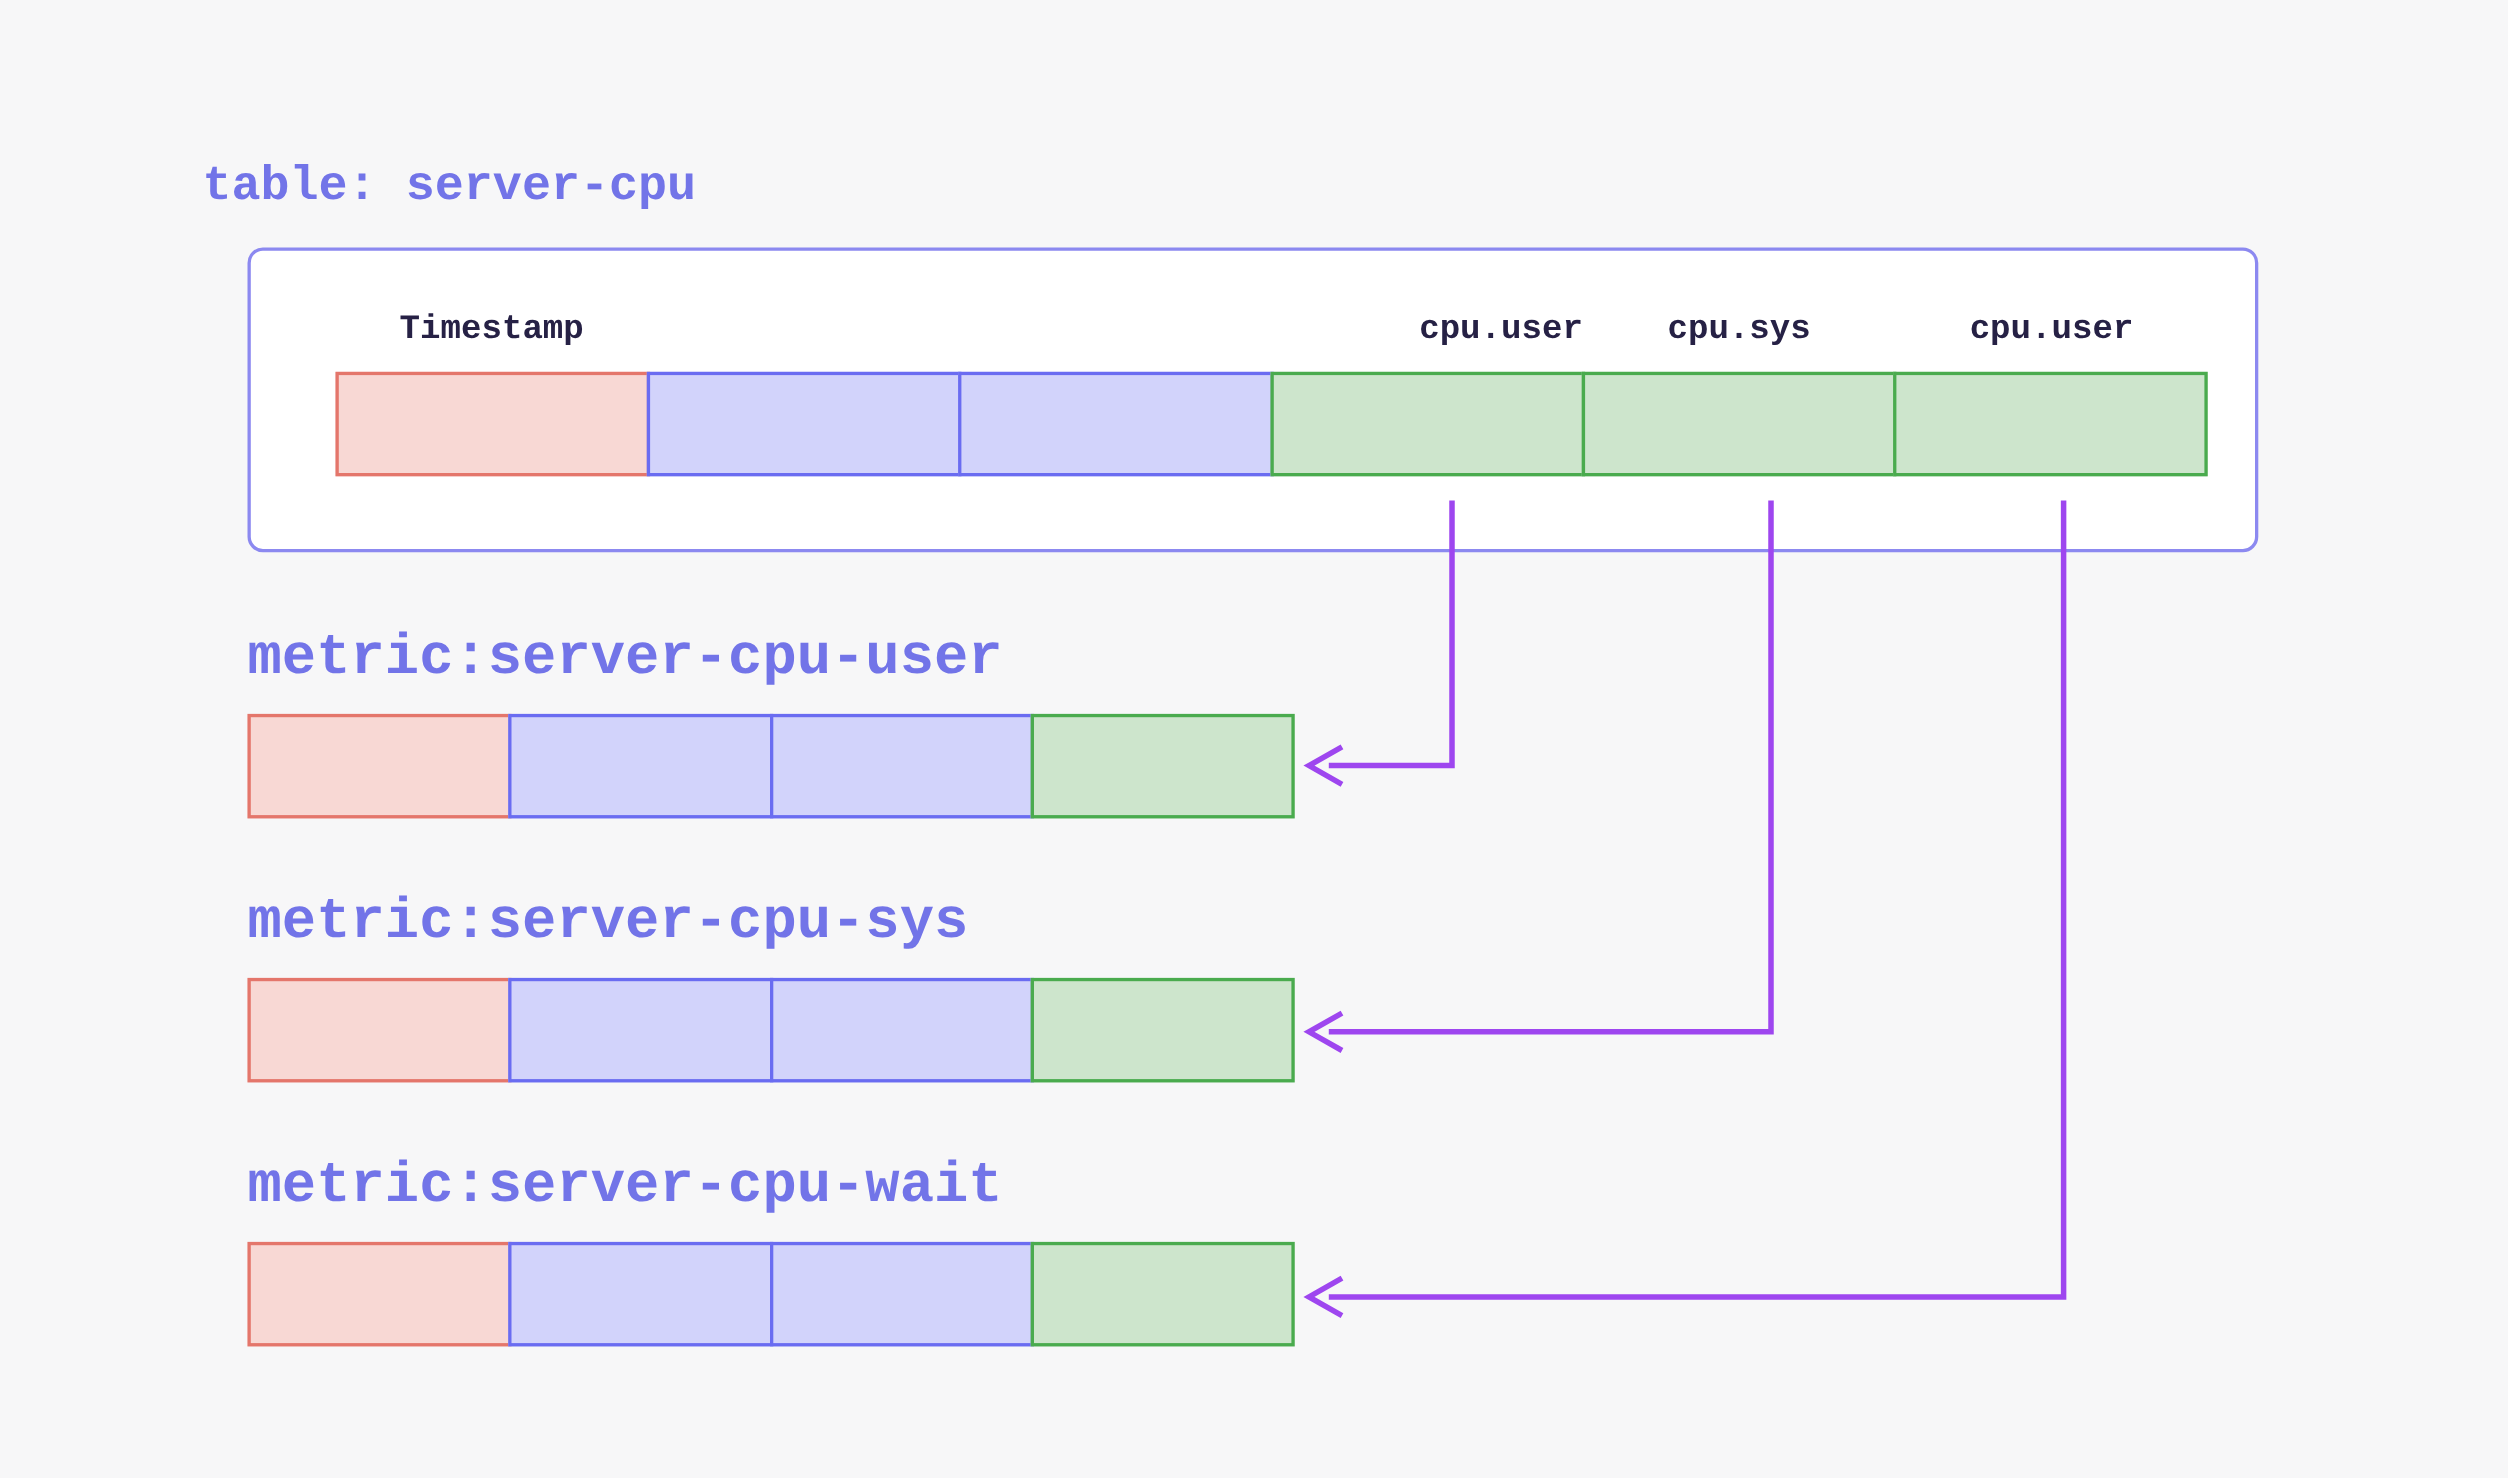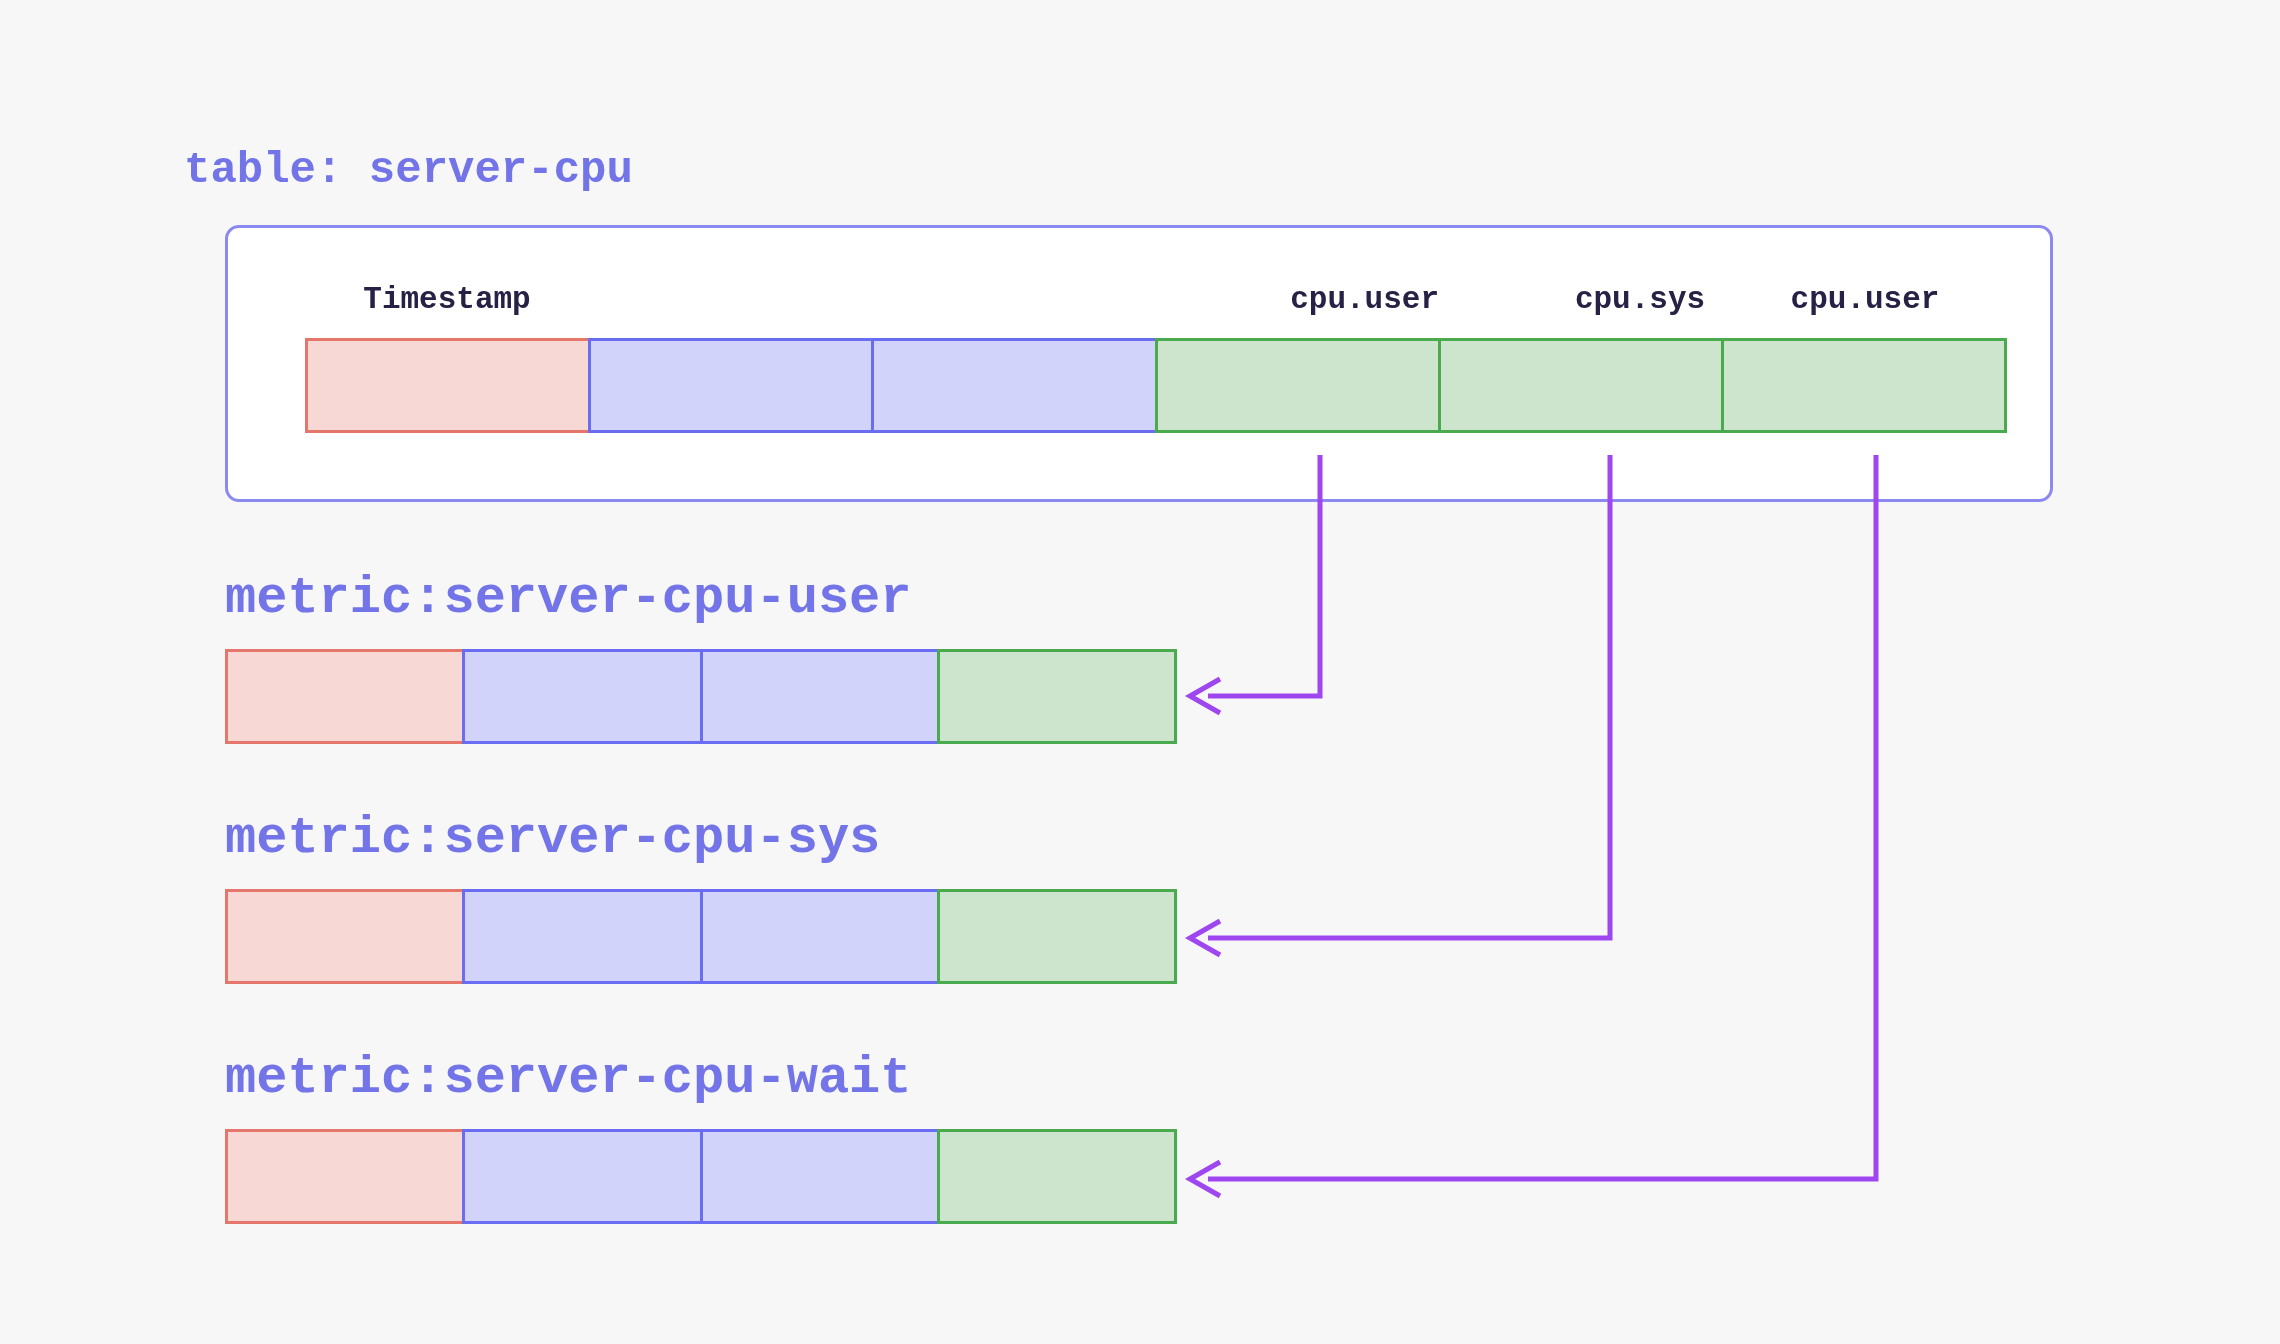--- a/index.html
+++ b/index.html
@@ -55,21 +55,21 @@
     font-size: 31px;
     line-height: 37px;
     color: var(--header-text);
     text-align: center;
     white-space: pre;
     font-weight: bold;
   }
   .hdr-timestamp { left: 305px;  width: 284px; }
   .hdr-labels    { left: 589px;  width: 566px; }
   .hdr-cpu-user  { left: 1155px; width: 284px; text-align: right; }
-  .hdr-cpu-sys   { left: 1498px; width: 284px; }
+  .hdr-cpu-sys   { left: 1439px; width: 284px; }
   .hdr-cpu-wait  { left: 1723px; width: 284px; }
   .row {
     position: absolute;
     display: flex;
     height: 95px;
   }
   .table-row  { left: 305px; top: 338px; width: 1702px; }
   .metric-row { left: 225px; width: 952px; }
   .row-user { top: 649px; }
   .row-sys  { top: 889px; }

